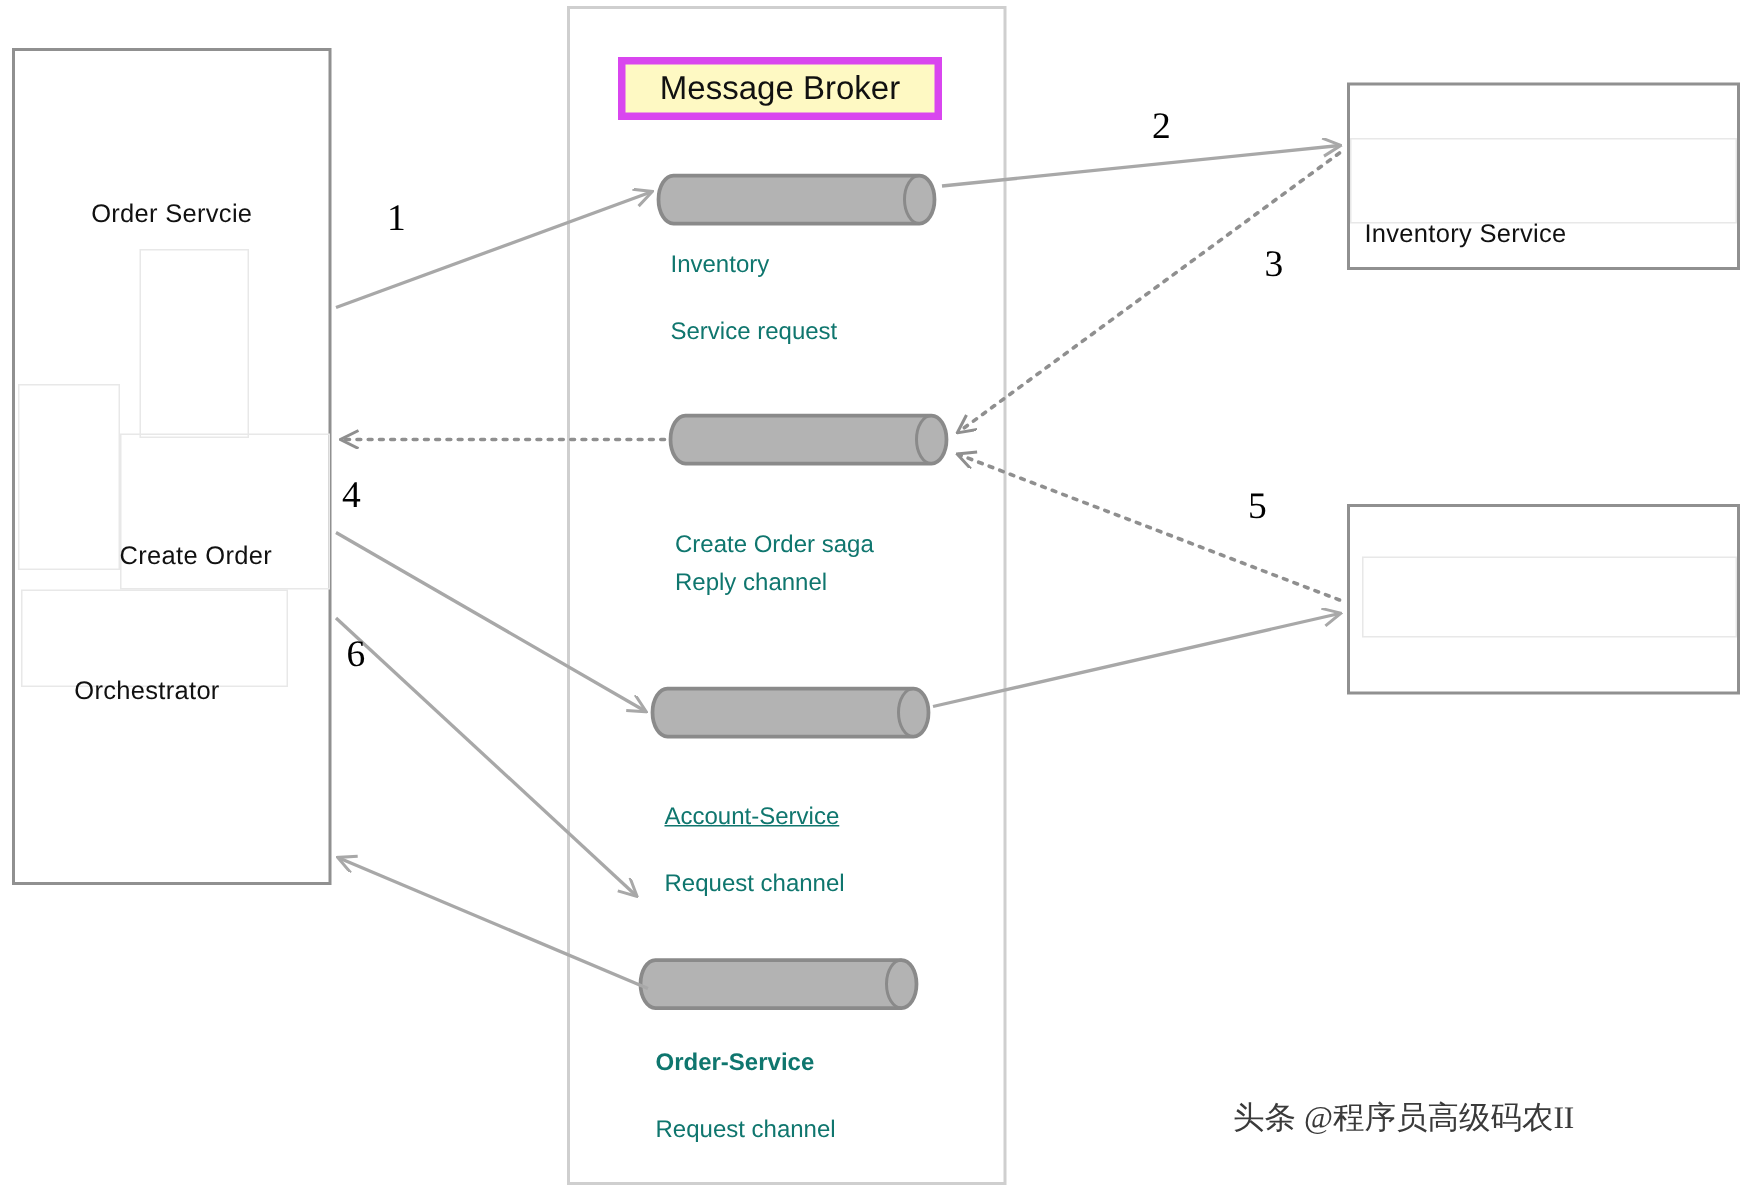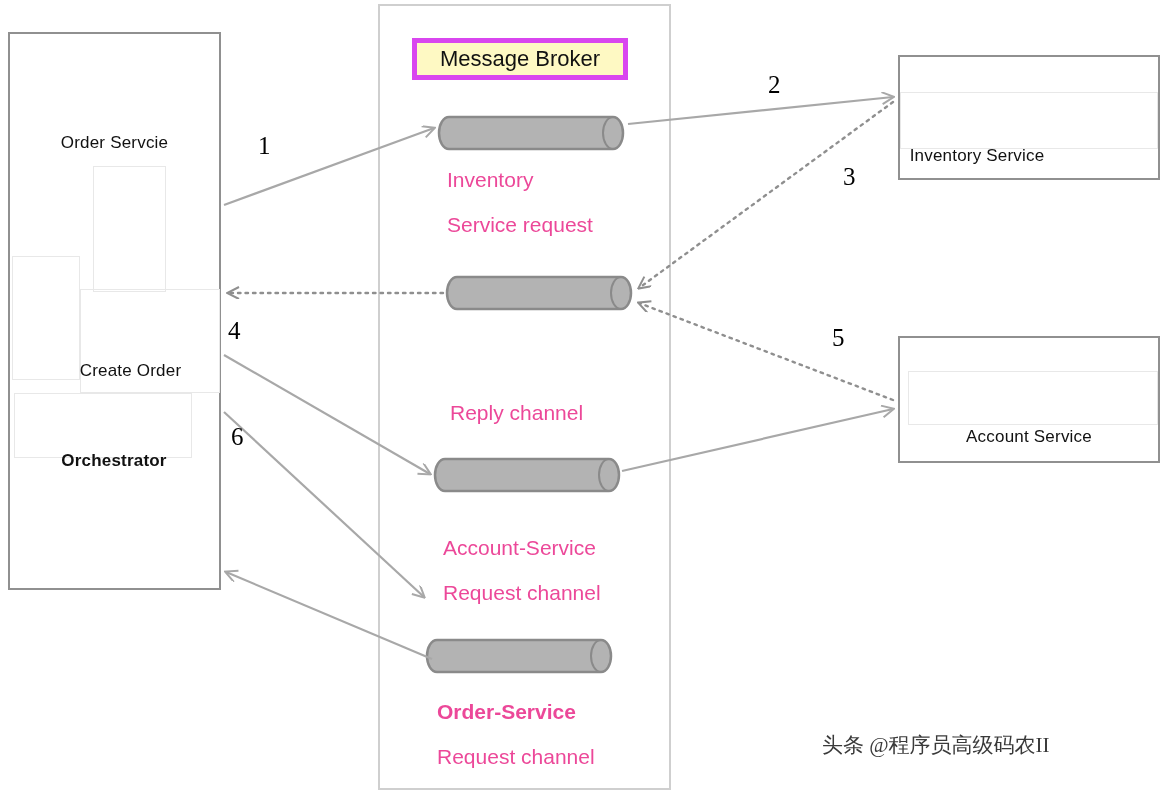--- a/index.html
+++ b/index.html
@@ -55,22 +55,22 @@
     margin-top: 40px;
   }
   .broker-title {
     font-size: 22px;
     background: #fef9c3;
     border: 5px solid #d946ef;
     padding: 3px 12px;
     box-sizing: border-box;
   }
   .channel-label {
-    font-size: 21px;
-    color: #ec4899;
+    font-size: 16px;
+    color: #0f766e;
   }
   .step-num {
     font-size: 25px;
     color: #000000;
     font-family: "Liberation Serif", serif;
   }
   .pipe {
     position: absolute;
   }
   .watermark {
@@ -90,21 +90,21 @@
   <div class="node-box" style="left:8px; top:32px; width:213px; height:558px;"></div>
 
   <div class="faint-box" style="left:93px; top:166px; width:73px; height:126px;"></div>
   <div class="faint-box" style="left:12px; top:256px; width:68px; height:124px;"></div>
   <div class="faint-box" style="left:14px; top:393px; width:178px; height:65px;"></div>
   <div class="faint-box" style="left:80px; top:289px; width:140px; height:104px;"></div>
 
   <div class="label node-title" style="left:8px; top:93px; width:213px;">Order Servcie</div>
 
   <div class="label node-title" style="left:24px; top:321px; width:213px;">Create Order</div>
-  <div class="label node-title" style="left:16px; top:411px; width:196px;font-weight:bold;">Orchestrator</div>
+  <div class="label node-title" style="left:0; top:411px; width:196px;">Orchestrator</div>
 
   <div class="broker-box" style="left:378px; top:4px; width:293px; height:786px;"></div>
 
   <div class="label broker-title" style="left:412px; top:38px; width:216px;">Message Broker</div>
 
   <div class="pipe" style="left:437px; top:115px; width:190px; height:37px;">
     <svg width="190" height="37" viewBox="0 0 190 37">
       <path d="M 12 2 L 176 2 A 10 16 0 0 1 176 34 L 12 34 A 10 16 0 0 1 12 2 Z" fill="#b3b3b3" stroke="#8a8a8a" stroke-width="2.5"></path>
       <path d="M 176 2 A 10 16 0 0 0 176 34" fill="none" stroke="#8a8a8a" stroke-width="2"></path>
     </svg>
@@ -127,35 +127,35 @@
   <div class="pipe" style="left:425px; top:638px; width:190px; height:37px;">
     <svg width="190" height="37" viewBox="0 0 190 37">
       <path d="M 12 2 L 176 2 A 10 16 0 0 1 176 34 L 12 34 A 10 16 0 0 1 12 2 Z" fill="#b3b3b3" stroke="#8a8a8a" stroke-width="2.5"></path>
       <path d="M 176 2 A 10 16 0 0 0 176 34" fill="none" stroke="#8a8a8a" stroke-width="2"></path>
     </svg>
   </div>
 
   <div class="label channel-label" style="left:447px; top:168px; text-align:left;">Inventory</div>
   <div class="label channel-label" style="left:447px; top:213px; text-align:right;">Service request</div>
 
-  <div class="label channel-label" style="left:450px; top:401px; text-align:left;">Reply channel</div>
+  <div class="label channel-label" style="left:450px; top:355px; text-align:left;">Create Order saga</div>
+  <div class="label channel-label" style="left:450px; top:380px; text-align:left;">Reply channel</div>
 
-  <div class="label channel-label" style="left:443px; top:536px; text-align:right;">Account-Service</div>
+  <div class="label channel-label" style="left:443px; top:536px; text-align:right;text-decoration:underline;">Account-Service</div>
   <div class="label channel-label" style="left:443px; top:581px; text-align:left;">Request channel</div>
 
   <div class="label channel-label" style="left:437px; top:700px; text-align:left;font-weight:bold;">Order-Service</div>
   <div class="label channel-label" style="left:437px; top:745px; text-align:left;">Request channel</div>
 
   <div class="node-box" style="left:898px; top:55px; width:262px; height:125px;"></div>
   <div class="faint-box" style="left:900px; top:92px; width:258px; height:57px;"></div>
   <div class="label node-title" style="left:846px; top:106px; width:262px;">Inventory Service</div>
 
   <div class="node-box" style="left:898px; top:336px; width:262px; height:127px;"></div>
   <div class="faint-box" style="left:908px; top:371px; width:250px; height:54px;"></div>
-  <div class="label node-title" style="left:898px; top:387px; width:262px;">Account Service</div>
 
   <svg class="layer">
     <defs>
       <marker id="ah" markerWidth="14" markerHeight="14" refX="12" refY="6" orient="auto" markerUnits="userSpaceOnUse">
         <path d="M 1 0 L 13 6 L 1 12" fill="none" stroke="#a8a8a8" stroke-width="2"></path>
       </marker>
       <marker id="ahd" markerWidth="14" markerHeight="14" refX="12" refY="6" orient="auto" markerUnits="userSpaceOnUse">
         <path d="M 1 0 L 13 6 L 1 12" fill="none" stroke="#8f8f8f" stroke-width="2"></path>
       </marker>
     </defs>

